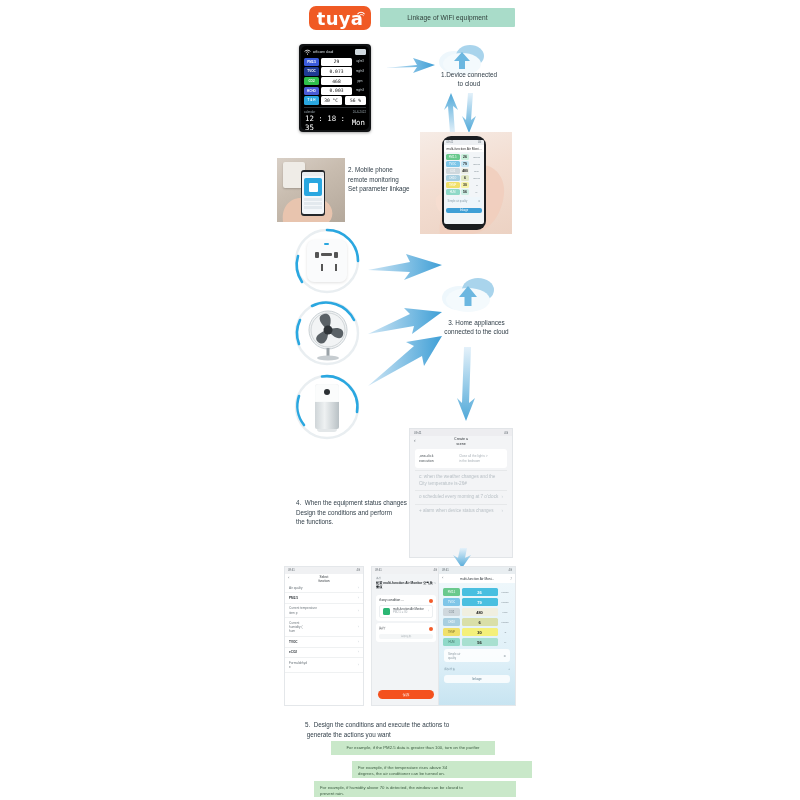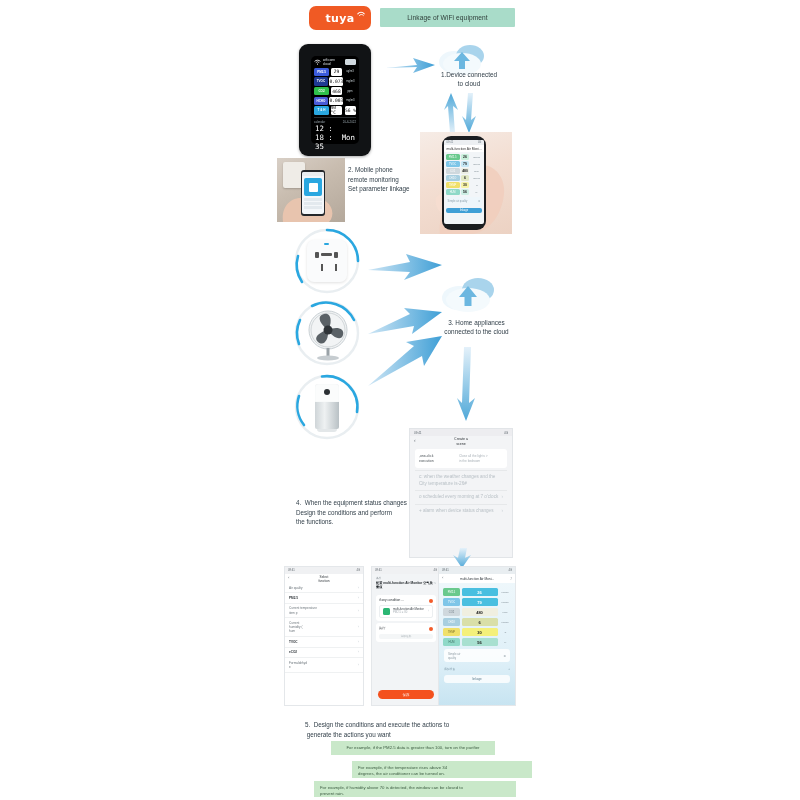--- a/index.html
+++ b/index.html
@@ -12,37 +12,37 @@
   .abs{position:absolute;}
 
   
   .hdr{left:309px;top:6px;width:200px;height:24px;}
   .tuya-logo{
     position:absolute;left:0;top:0;width:62px;height:24px;
     background:#f05a24;border-radius:7px;
     display:flex;align-items:center;justify-content:center;
   }
   .tuya-logo span{
-    color:#fff;font-size:11px;font-weight:bold;letter-spacing:.3px;
+    color:#fff;font-size:18px;font-weight:bold;letter-spacing:.3px;
     font-family:"DejaVu Sans",sans-serif;
   }
   .tuya-wifi{position:absolute;right:6px;top:3px;width:8px;height:8px;}
   .hdr-band{
     position:absolute;left:71px;top:2px;width:135px;height:19px;
     background:#a9dcc9;border-radius:1px;
     display:flex;align-items:center;justify-content:center;
   }
   .hdr-band span{font-size:6.6px;color:#2f3f3a;letter-spacing:.1px;}
 
   
   .device{
-    left:299px;top:44px;width:72px;height:112px;
-    background:#111315;border-radius:9px;
+    left:299px;top:44px;width:72px;height:88px;
+    background:#111315;border-radius:4px;
     box-shadow:0 1px 3px rgba(0,0,0,.35);
-    padding:12px;box-sizing:border-box;
+    padding:2px;box-sizing:border-box;
   }
   .dev-screen{width:100%;height:100%;background:#000;border-radius:5px;
     padding:2px 3px;box-sizing:border-box;}
   .dev-top{display:flex;align-items:center;height:8px;gap:2px;}
   .dev-top .wicon{width:7px;height:6px;}
   .dev-top .dlabel{font-size:3.1px;color:#dfe6ea;flex:1;}
   .dev-top .batt{width:9px;height:4.5px;border:.5px solid #cfd8dd;border-radius:1px;
     background:#cfd8dd;}
   .rows{margin-top:1.5px;display:flex;flex-direction:column;gap:1.3px;}
   .drow{display:flex;align-items:center;height:8.4px;gap:1.6px;}

